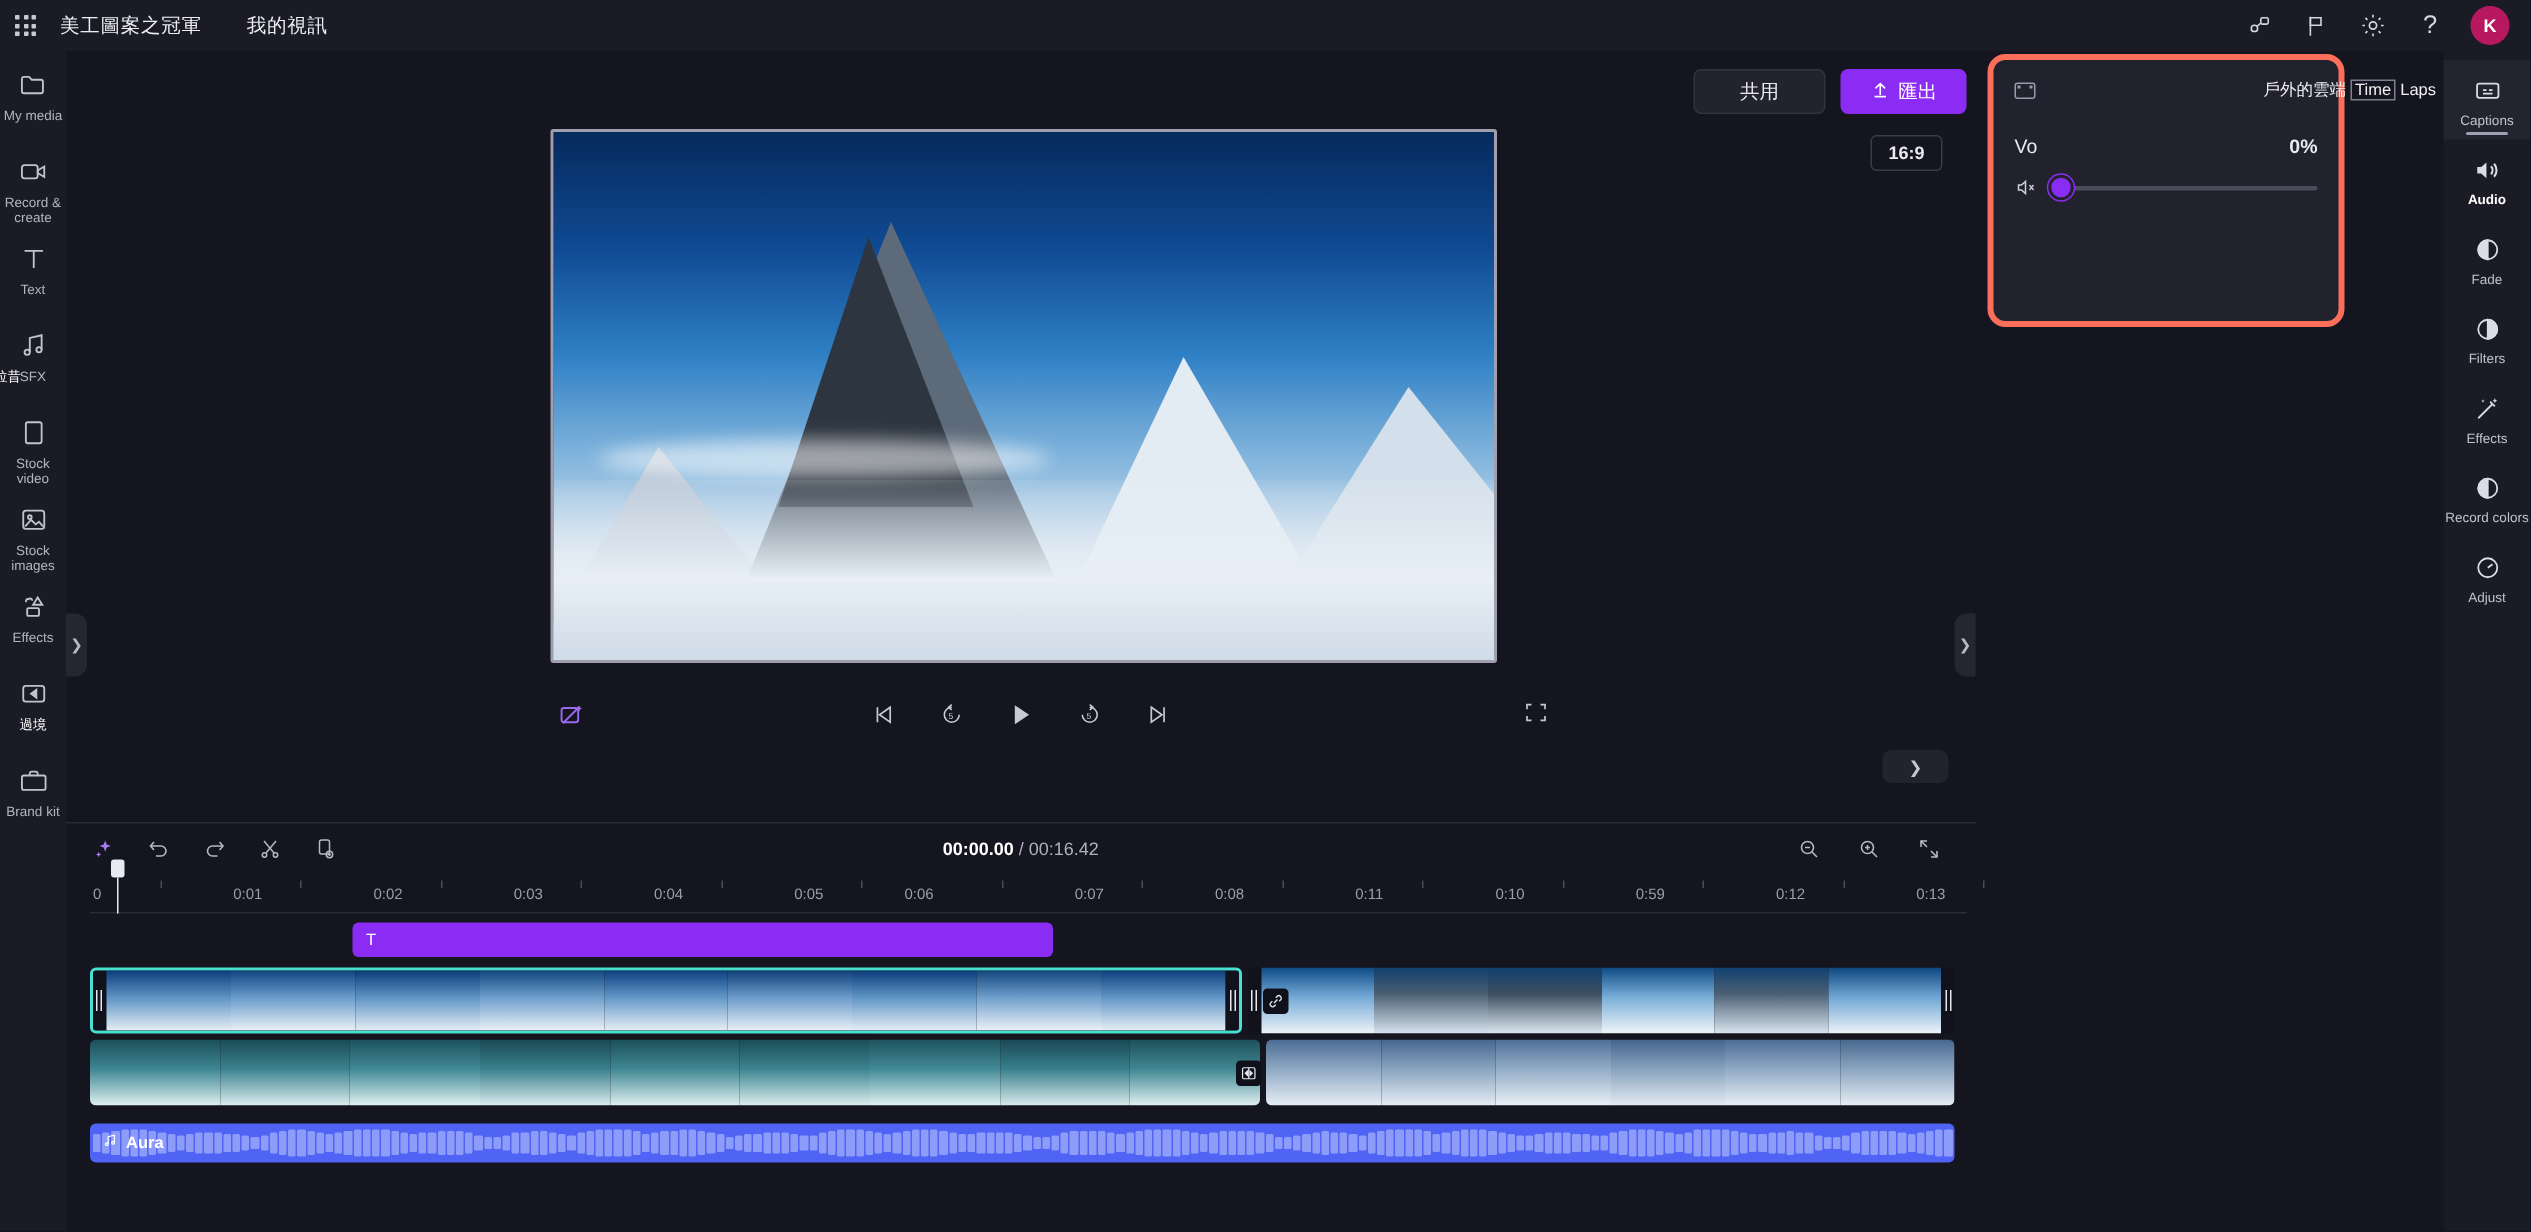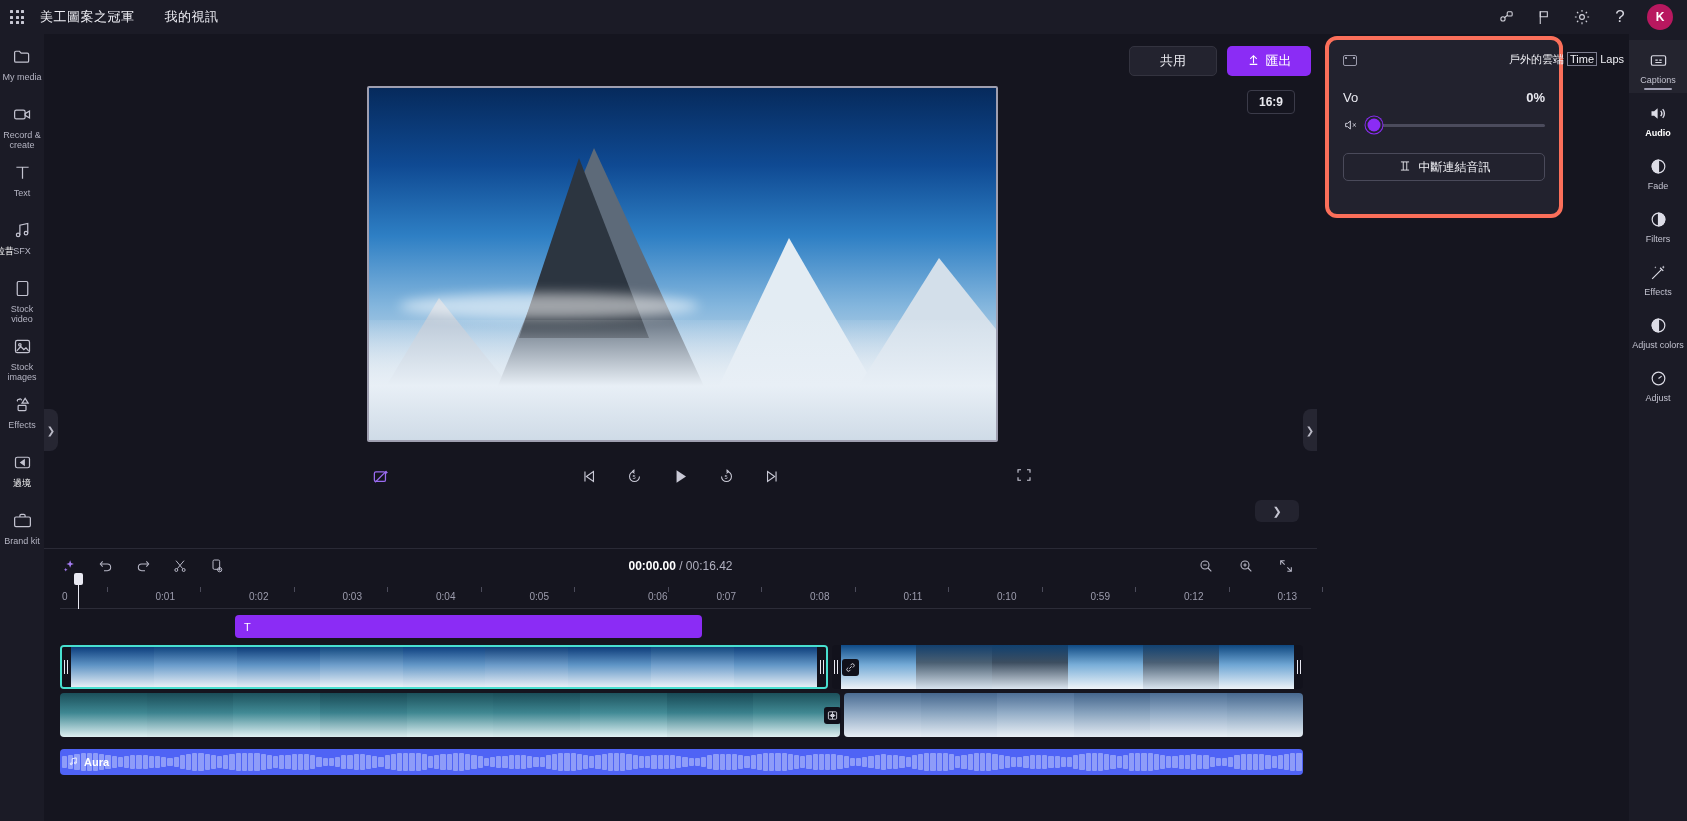--- a/index.html
+++ b/index.html
@@ -467,28 +467,20 @@
         <svg width="16" height="16" viewBox="0 0 24 24" fill="none" stroke="currentColor" stroke-width="1.5">
           <path d="M4 9.5h3L11 6v12L7 14.5H4z"></path>
             <path d="M15 9.5l4 5M19 9.5l-4 5" stroke-width="1.3"></path>
         </svg>
       </span>
       <span class="slider-track">
         <span class="slider-knob"></span>
       </span>
     </div>
 
-    <div class="detach-btn">
-      <span>
-        <svg width="14" height="14" viewBox="0 0 24 24" fill="none" stroke="currentColor" stroke-width="1.5">
-          <path d="M5 5h14M5 19h14M9 5v14M15 5v14"></path>
-        </svg>
-      </span>
-      <span>中斷連結音訊</span>
-    </div>
   </div>
 
   <div class="rightrail">
 
     <div class="rr-item active">
       <div class="rr-ico">
         <svg width="19" height="19" viewBox="0 0 24 24" fill="none" stroke="currentColor" stroke-width="1.5">
           <rect x="3" y="6" width="18" height="12" rx="2"></rect>
             <path d="M8 11.5h3M13 11.5h3M8 14.5h8"></path>
         </svg>
@@ -539,21 +531,21 @@
       <div class="rr-lbl">Effects</div>
     </div>
 
     <div class="rr-item">
       <div class="rr-ico">
         <svg width="19" height="19" viewBox="0 0 24 24" fill="none" stroke="currentColor" stroke-width="1.5">
           <circle cx="12" cy="12" r="8"></circle>
             <path d="M12 4a8 8 0 000 16z" fill="currentColor"></path>
         </svg>
       </div>
-      <div class="rr-lbl">Adjust colors</div>
+      <div class="rr-lbl">Record colors</div>
     </div>
 
     <div class="rr-item">
       <div class="rr-ico">
         <svg width="19" height="19" viewBox="0 0 24 24" fill="none" stroke="currentColor" stroke-width="1.5">
           <circle cx="12" cy="12" r="8"></circle>
             <path d="M12 12l4-3"></path>
         </svg>
       </div>
       <div class="rr-lbl">Adjust</div>
@@ -632,21 +624,21 @@
           <div class="tick" style="left: 95.5px;">0:01</div>
           <div class="tickmark" style="left: 140.25px;"></div>
           <div class="tick" style="left: 189px;">0:02</div>
           <div class="tickmark" style="left: 233.75px;"></div>
           <div class="tick" style="left: 282.5px;">0:03</div>
           <div class="tickmark" style="left: 327.25px;"></div>
           <div class="tick" style="left: 376px;">0:04</div>
           <div class="tickmark" style="left: 420.75px;"></div>
           <div class="tick" style="left: 469.5px;">0:05</div>
           <div class="tickmark" style="left: 514.25px;"></div>
-          <div class="tick" style="left: 588px;">0:06</div>
+          <div class="tick" style="left: 543px;">0:06</div>
           <div class="tickmark" style="left: 607.75px;"></div>
           <div class="tick" style="left: 656.5px;">0:07</div>
           <div class="tickmark" style="left: 701.25px;"></div>
           <div class="tick" style="left: 750px;">0:08</div>
           <div class="tickmark" style="left: 794.75px;"></div>
           <div class="tick" style="left: 843.5px;">0:11</div>
           <div class="tickmark" style="left: 888.25px;"></div>
           <div class="tick" style="left: 937px;">0:10</div>
           <div class="tickmark" style="left: 981.75px;"></div>
           <div class="tick" style="left: 1030.5px;">0:59</div>

